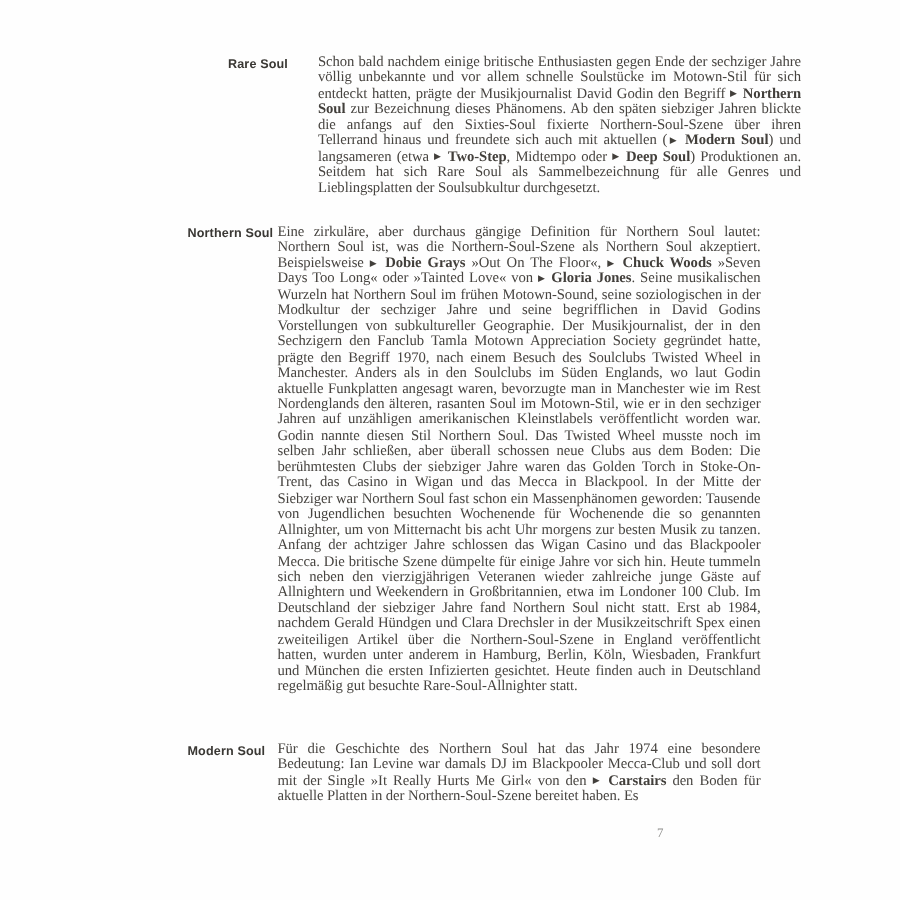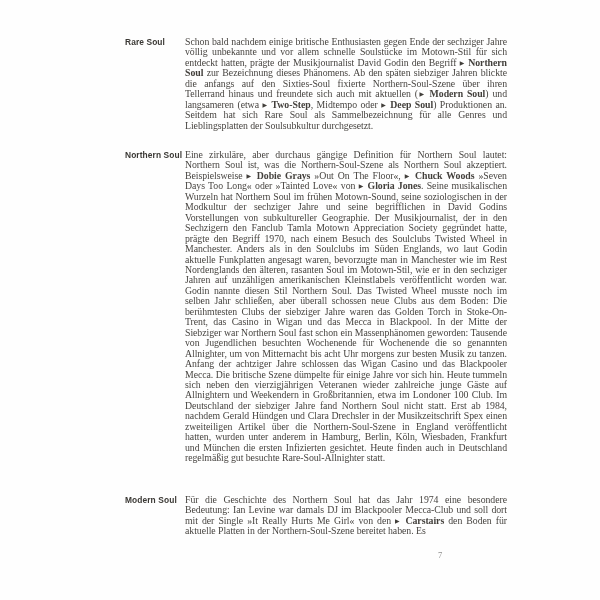--- a/index.html
+++ b/index.html
@@ -56,21 +56,21 @@
     letter-spacing: 0;
   }
   .page-number {
     position: absolute;
     left: 438px;
     top: 550px;
     font-size: 8.6px;
     color: #8f8f8d;
     font-family: "Liberation Serif", serif;
   }
-  #entry-rare-soul    { top: 37px; }
+  #entry-rare-soul    { top: 37px; margin-left: 27px; }
   #entry-northern-soul{ top: 150px; }
   #entry-modern-soul  { top: 495px; }
 </style>
 </head>
 <body>
 
 <div class="page">
 
   <div class="entry" id="entry-rare-soul">
     <div class="entry-term">Rare Soul</div>

